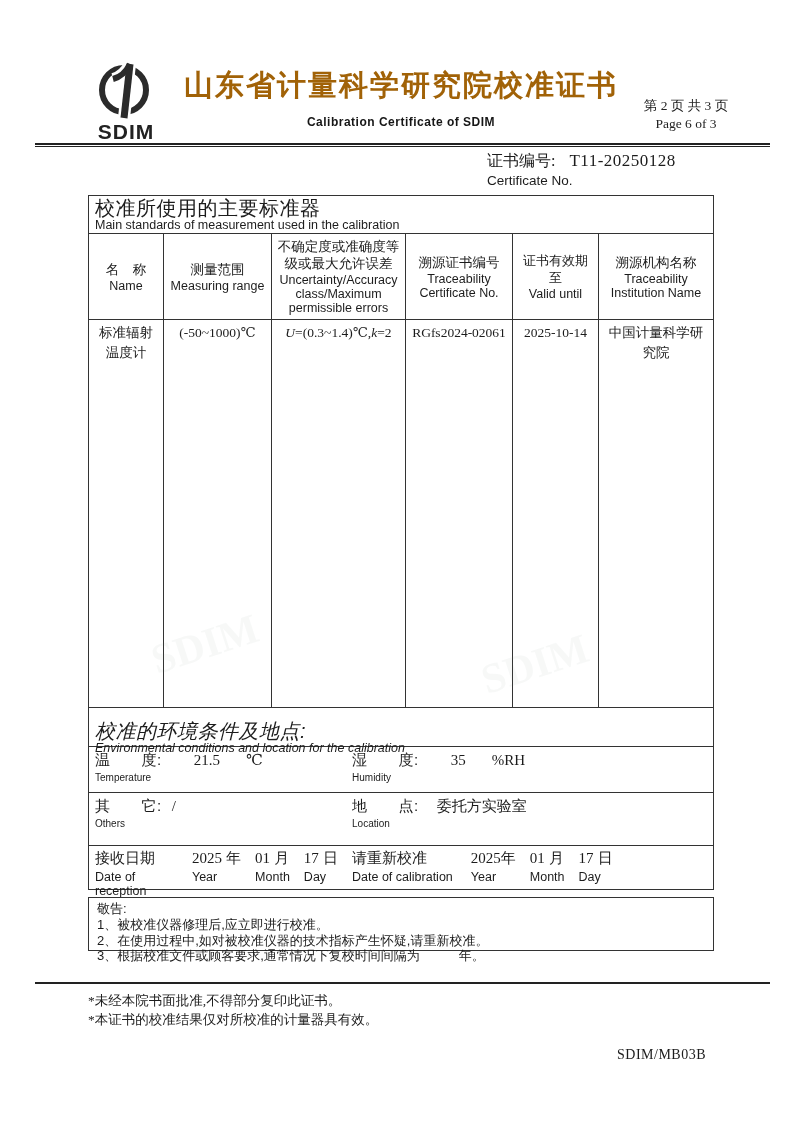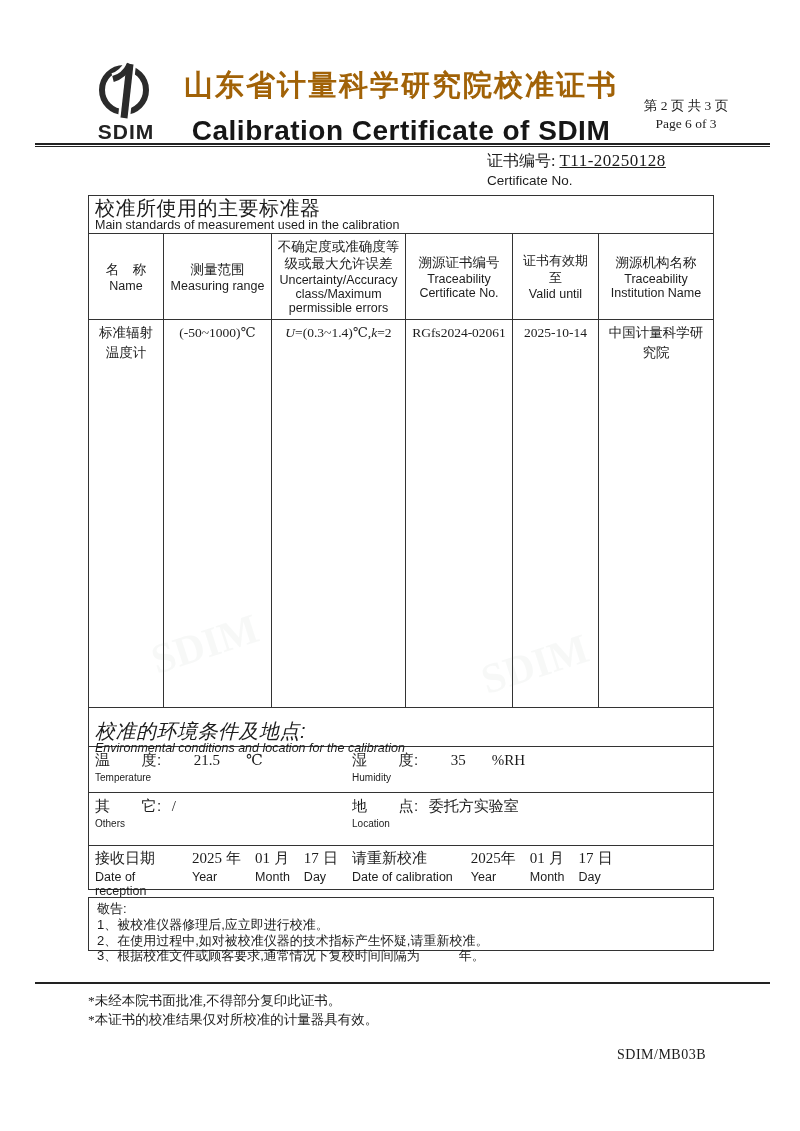--- a/index.html
+++ b/index.html
@@ -8,32 +8,32 @@
     position:relative; width:800px; height:1131px; margin:0 auto;
     background:#ffffff; color:#1c1c1c; overflow:hidden;
     font-family:"Liberation Sans","DejaVu Sans",sans-serif;
   }
 
   
   .logo-block { position:absolute; left:84px; top:62px; width:84px; text-align:center; }
   .logo-word { font-weight:bold; font-size:21px; letter-spacing:1px; margin-top:-4px; color:#222; }
   .title-block { position:absolute; left:176px; top:66px; width:450px; text-align:center; }
   .title-cn { font-family:"Liberation Serif","DejaVu Serif",serif; font-weight:bold; font-size:29px; letter-spacing:2px; white-space:nowrap; color:#a16207; }
-  .title-en { font-weight:bold; font-size:28px; letter-spacing:0.5px; margin-top:9px; color:#161616; }
+  .title-en { font-weight:bold; font-size:12px; letter-spacing:0.5px; margin-top:9px; color:#161616; }
   .page-info { position:absolute; left:628px; top:97px; width:116px; text-align:center;
                font-family:"Liberation Serif","DejaVu Serif",serif; font-size:13.5px; line-height:18px; color:#222; }
   .rule-double { position:absolute; left:35px; top:143px; width:735px; height:4px;
                  border-top:2px solid #222; border-bottom:1px solid #222; }
   .rule-single { position:absolute; left:35px; top:982px; width:735px; height:2px; background:#222; }
 
   
   .cert-block { position:absolute; left:487px; top:151px; }
   .cert-line1 { display:flex; align-items:baseline; font-family:"Liberation Serif","DejaVu Serif",serif; }
   .cert-label { font-size:16px; }
-  .cert-number { font-size:17px; margin-left:4px; letter-spacing:0.5px;text-decoration:underline; }
+  .cert-number { font-size:17px; margin-left:14px; letter-spacing:0.5px; }
   .cert-en { font-size:13.5px; margin-top:1px; }
 
   
   .main-table { position:absolute; left:88px; top:195px; width:626px; border:1.5px solid #333; background:#fff; }
   .sec-title { padding:2px 6px 1px 6px; }
   .sec-title .cn { font-size:20px; font-weight:500; letter-spacing:0.5px; line-height:20px; }
   .sec-title .en { font-size:12.5px; line-height:15px; }
   .sec-title.std { height:37px; }
   .sec-title.env { height:39px; border-top:1px solid #333; padding-top:13px;font-style:italic; }
 
@@ -58,21 +58,21 @@
   .split-row { display:flex; border-top:1px solid #333; padding:4px 6px 0 6px; }
   .half-a { width:42%; }
   .half-b { width:58%; }
   .cond-line { display:flex; align-items:baseline; font-size:15px; }
   .cond-label { letter-spacing:0.5px; }
   .cond-value { font-family:"Liberation Serif","DejaVu Serif",serif; margin-left:32px; }
   .cond-unit  { font-family:"Liberation Serif","DejaVu Serif",serif; margin-left:26px; }
   .cond-en { font-size:10px; margin-top:2px; }
   .row-th { height:46px; }
   .row-oth { height:53px; }
-  .loc-value { margin-left:10px; }
+  .loc-value { margin-left:18px; }
   .slash-value { margin-left:10px; }
 
   .dates-row { display:flex; border-top:1px solid #333; height:44px; padding:3px 6px 0 6px; }
   .date-group { display:flex; }
   .date-group.a { width:42%; }
   .date-group.b { width:58%; }
   .dcol { margin-right:14px; }
   .dcol .top { font-size:15px; white-space:nowrap; }
   .dcol .top .num { font-family:"Liberation Serif","DejaVu Serif",serif; }
   .dcol .top .cjk { font-family:"Liberation Serif","DejaVu Serif",serif; }

